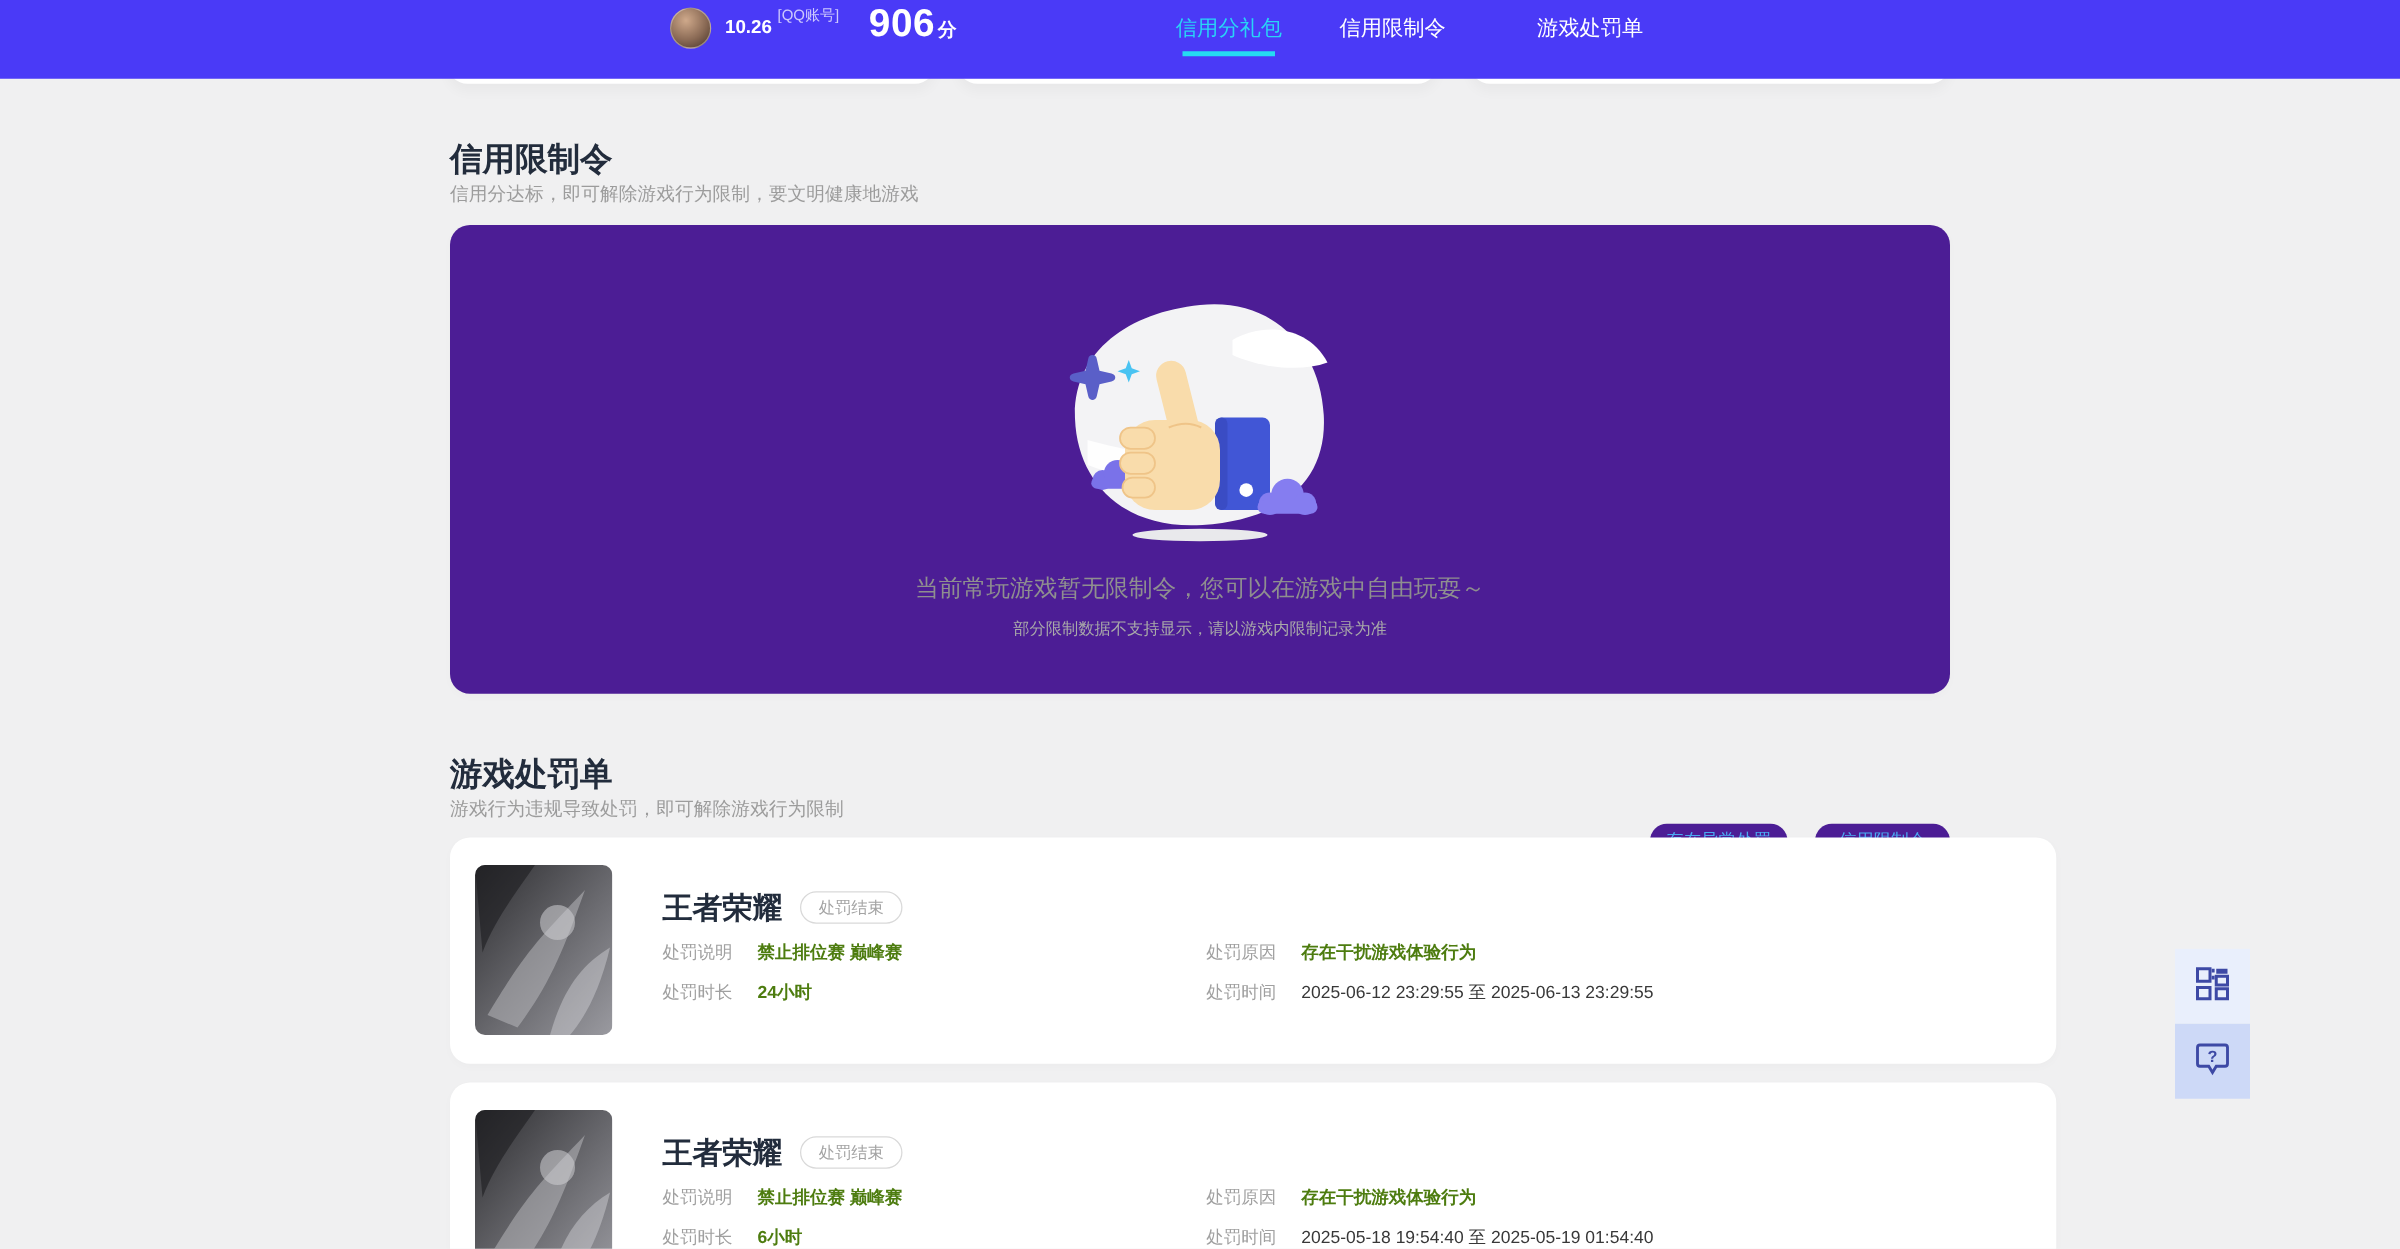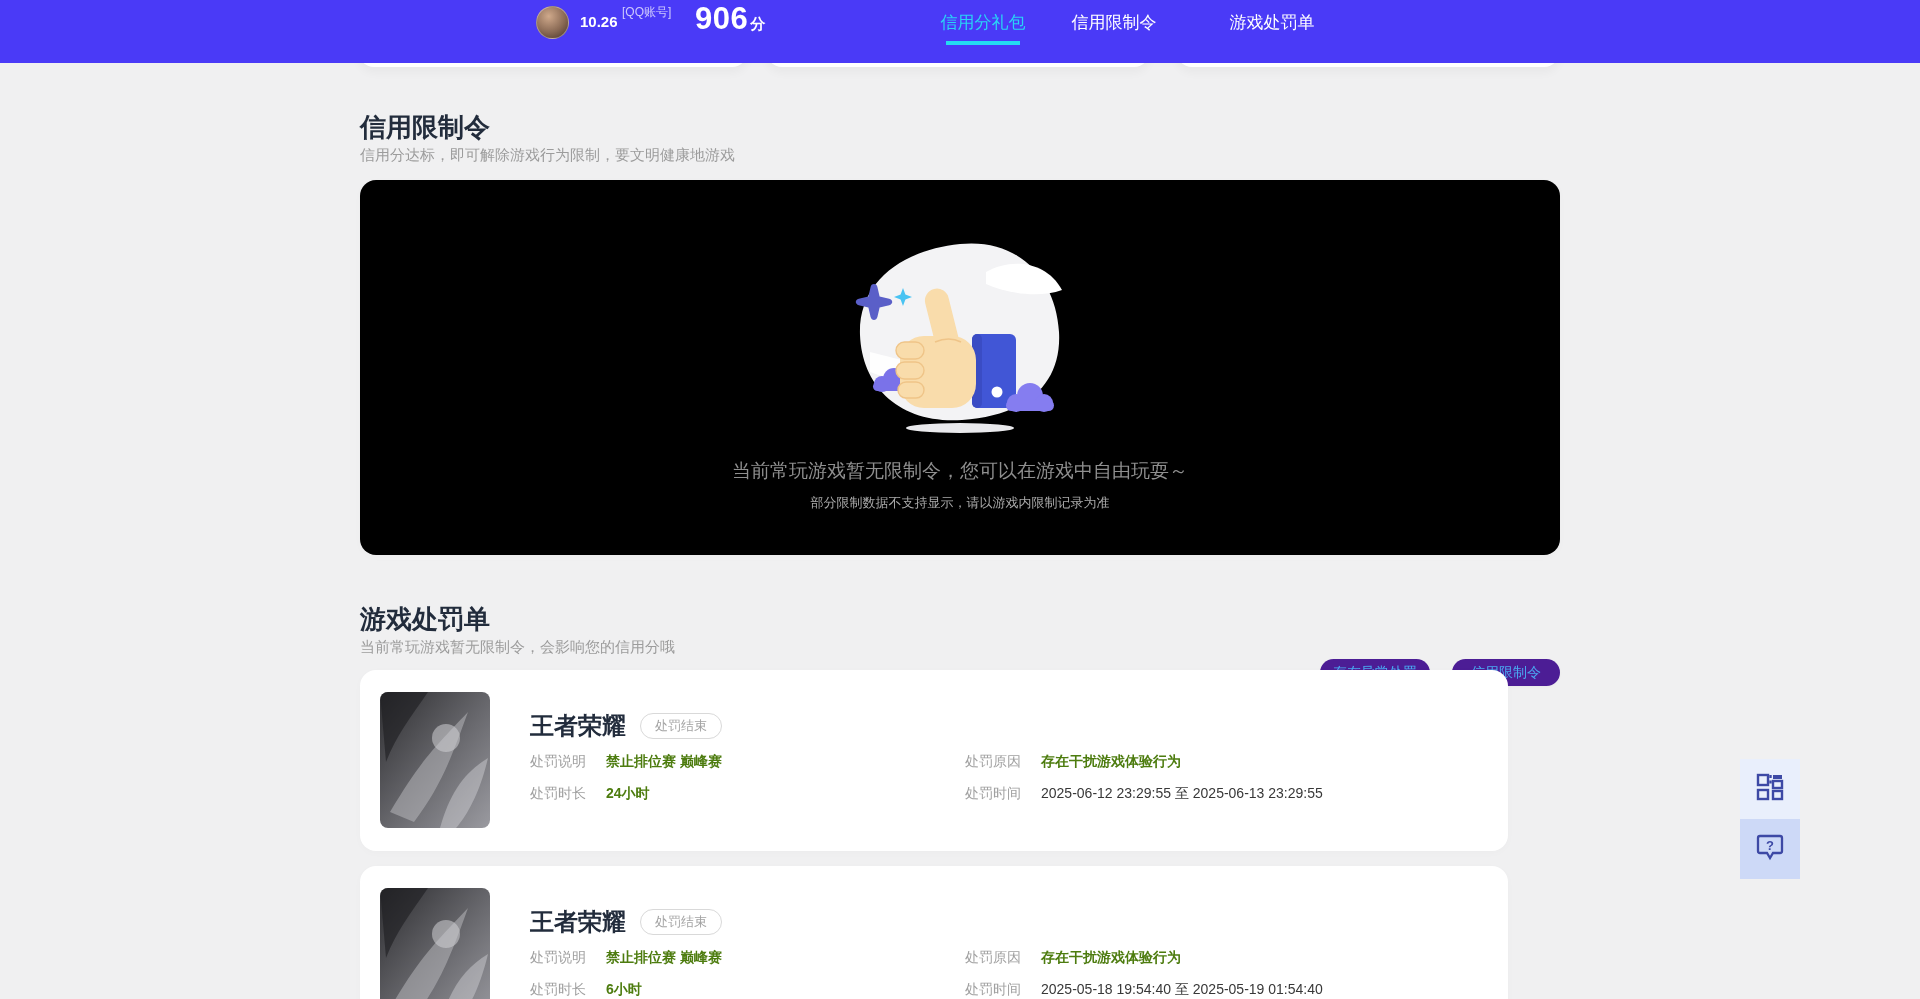--- a/index.html
+++ b/index.html
@@ -32,36 +32,36 @@
   .top-card.c { left:1176px; width:384px; }
 
   
   .section-title { position:absolute; left:360px; font-size:26px; font-weight:bold; color:#222c3c; }
   .section-sub   { position:absolute; left:360px; font-size:15px; color:#9c9c9c; }
   .t1 { top:110px; } .s1 { top:146px; }
   .t2 { top:602px; } .s2 { top:638px; }
 
   
   .empty-card { position:absolute; left:360px; top:180px; width:1200px; height:375px;
-                background:#000000; border-radius:16px; box-shadow:0 2px 8px rgba(0,0,0,.02); }
+                background:#4c1d95; border-radius:16px; box-shadow:0 2px 8px rgba(0,0,0,.02); }
   .illus { position:absolute; left:480px; top:52px; width:240px; height:204px; }
   .empty-text { position:absolute; left:0; top:278px; width:1200px; text-align:center;
                 font-size:19px; color:#8f8f8f; }
   .empty-note { position:absolute; left:0; top:314px; width:1200px; text-align:center;
                 font-size:13px; color:#a9a9a9; }
 
   
   .pill-link { position:absolute; top:635px; height:27px; background:#4c1d95; border-radius:14px;
                font-size:14px; color:#4aa9f2; display:flex; align-items:center; justify-content:center;
                cursor:pointer; box-shadow:0 1px 3px rgba(0,0,0,.03);margin-top:24px; }
   .pill-1 { left:1320px; width:110px; }
   .pill-2 { left:1452px; width:108px; }
 
   
-  .pcard { position:absolute; left:360px; width:1148px; height:181px; background:#fff;
+  .pcard { position:absolute; left:360px; width:1285px; height:181px; background:#fff;
            border-radius:16px; box-shadow:0 2px 8px rgba(0,0,0,.02); }
   .pcard.first  { top:670px; }
   .pcard.second { top:866px; }
   .thumb { position:absolute; left:20px; top:22px; width:110px; height:136px; border-radius:8px;
            overflow:hidden; }
   .p-head { position:absolute; left:170px; top:40px; display:flex; align-items:center; }
   .game-title { font-size:24px; font-weight:bold; color:#222c3c; }
   .badge { margin-left:14px; height:26px; padding:0 14px; border:1px solid #d9d9d9; border-radius:14px;
            font-size:13px; color:#a3a3a3; display:flex; align-items:center; }
   .p-grid { position:absolute; left:170px; top:82px; width:1014px; display:grid;
@@ -146,21 +146,21 @@
             <circle cx="204" cy="171" r="9"></circle>
           <rect x="166" y="168" width="48" height="11" rx="5.5"></rect>
         </g>
       </svg>
     </div>
     <div class="empty-text">当前常玩游戏暂无限制令，您可以在游戏中自由玩耍～</div>
     <div class="empty-note">部分限制数据不支持显示，请以游戏内限制记录为准</div>
   </div>
 
   <div class="section-title t2">游戏处罚单</div>
-  <div class="section-sub s2">当前常玩游戏暂无限制令，会影响您的信用分哦</div>
+  <div class="section-sub s2">游戏行为违规导致处罚，即可解除游戏行为限制</div>
 
   <div class="pill-link pill-1">存在异常处罚</div>
   <div class="pill-link pill-2">信用限制令</div>
 
   <div class="pcard first">
     <div class="thumb">
       <svg width="110" height="136" viewBox="0 0 110 136">
         <defs>
           <linearGradient id="gth" x1="0" y1="0" x2="1" y2="1">
             <stop offset="0" stop-color="#2d2d30"></stop>

